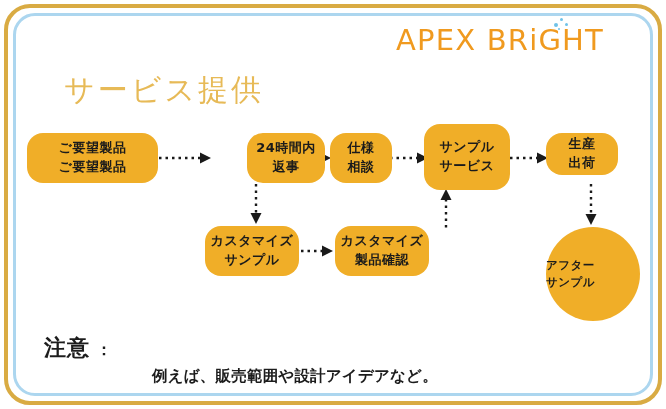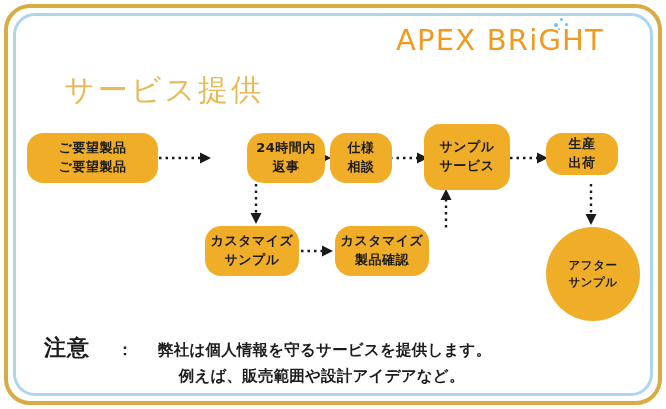--- a/index.html
+++ b/index.html
@@ -130,21 +130,21 @@
   .node-circle {
     position: absolute;
     background: #F0AE28;
     border-radius: 50%;
     color: #1b1b1b;
     font-size: 11.5px;
     line-height: 1.5;
     text-align: center;
     display: flex;
     flex-direction: column;
-    align-items: center;
+    align-items: flex-start;
     justify-content: center;
     font-weight: bold;
     letter-spacing: 0.5px;
   }
   .node-circle span { display: block; white-space: nowrap; }
 
   
   .conn {
     position: absolute;
   }
@@ -158,21 +158,20 @@
     color: #1c1c1c;
     white-space: nowrap;
   }
   .note-rows {
     display: flex;
     flex-direction: column;
   }
   .note-line1 {
     display: flex;
     align-items: baseline;
-    gap: 21px;
   }
   .note-label {
     font-size: 22px;
     font-weight: bold;
     letter-spacing: 1px;
   }
   .note-colon {
     font-size: 16px;
     font-weight: bold;
     padding: 0 4px 0 6px;
@@ -307,19 +306,18 @@
   <div class="node-circle" style="left:546px; top:227px; width:94px; height:94px;">
     <span>アフター</span>
     <span>サンプル</span>
   </div>
 
   <div class="note">
     <div class="note-rows">
       <div class="note-line1">
         <span class="note-label">注意</span>
         <span class="note-colon">：</span>
-        <span class="note-text1">弊社は個人情報を守るサービスを提供します。</span>
       </div>
       <div class="note-text2">例えば、販売範囲や設計アイデアなど。</div>
     </div>
   </div>
 
 </div>
 
 </body></html>

